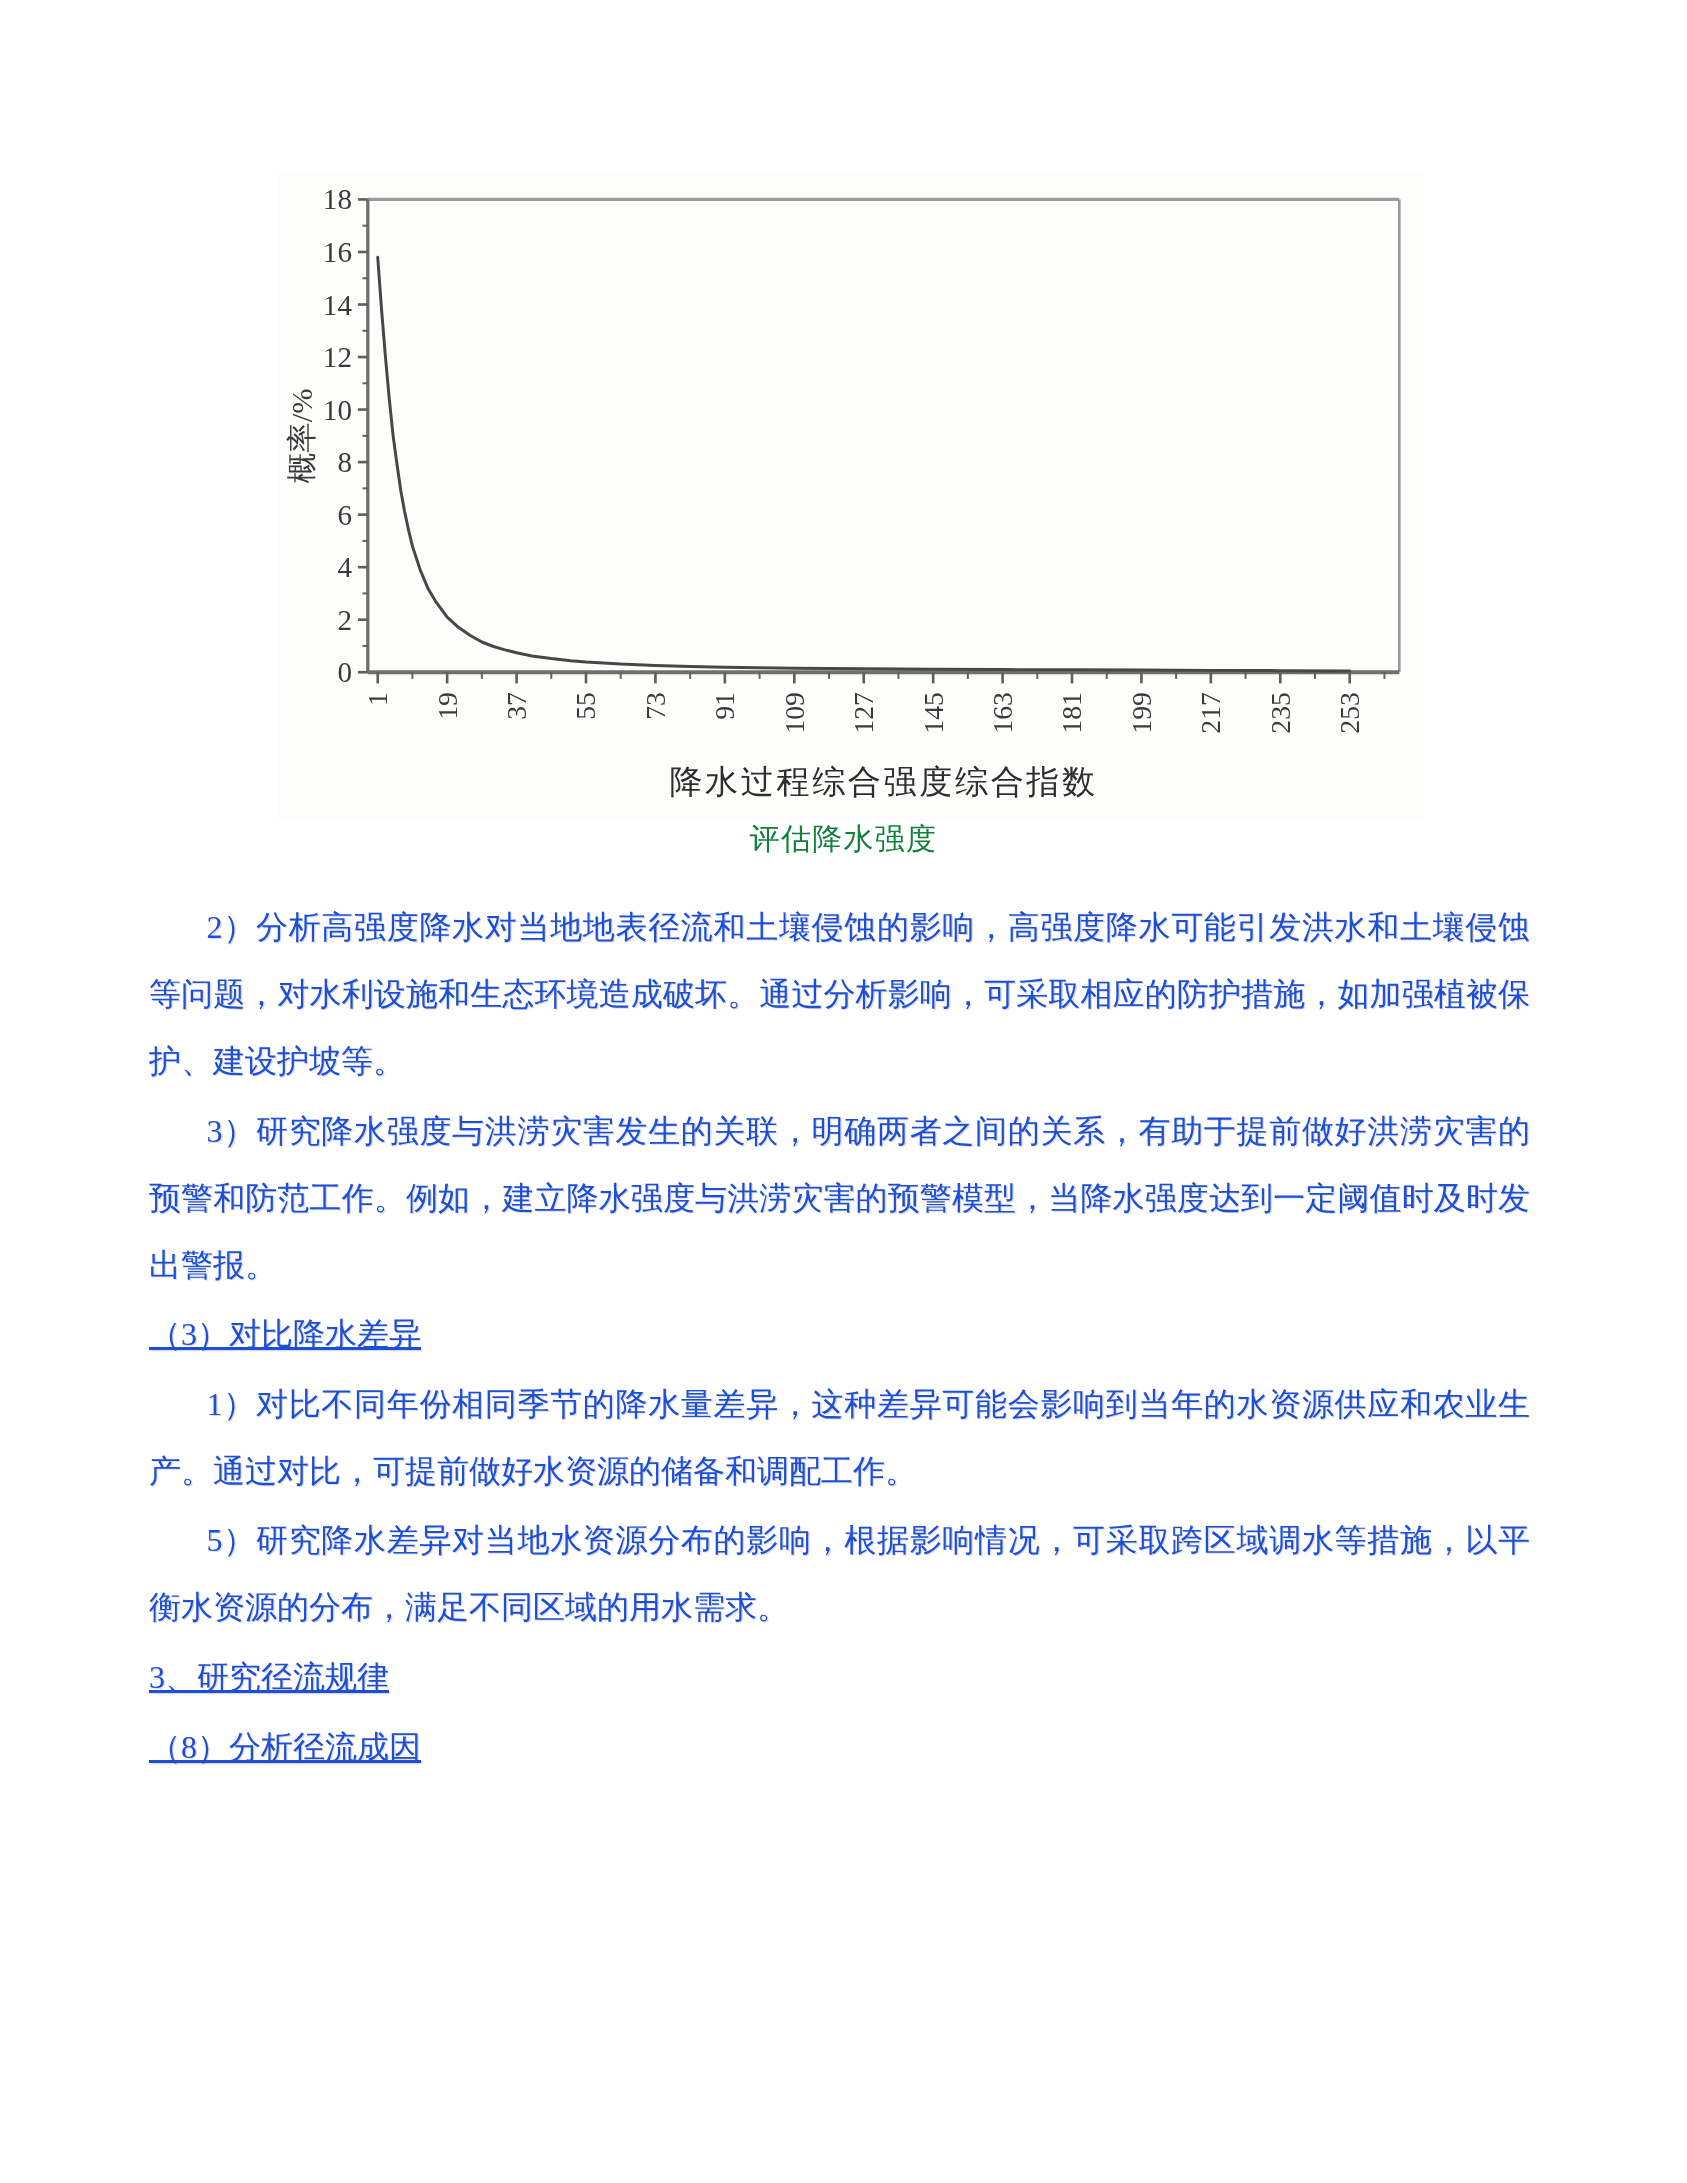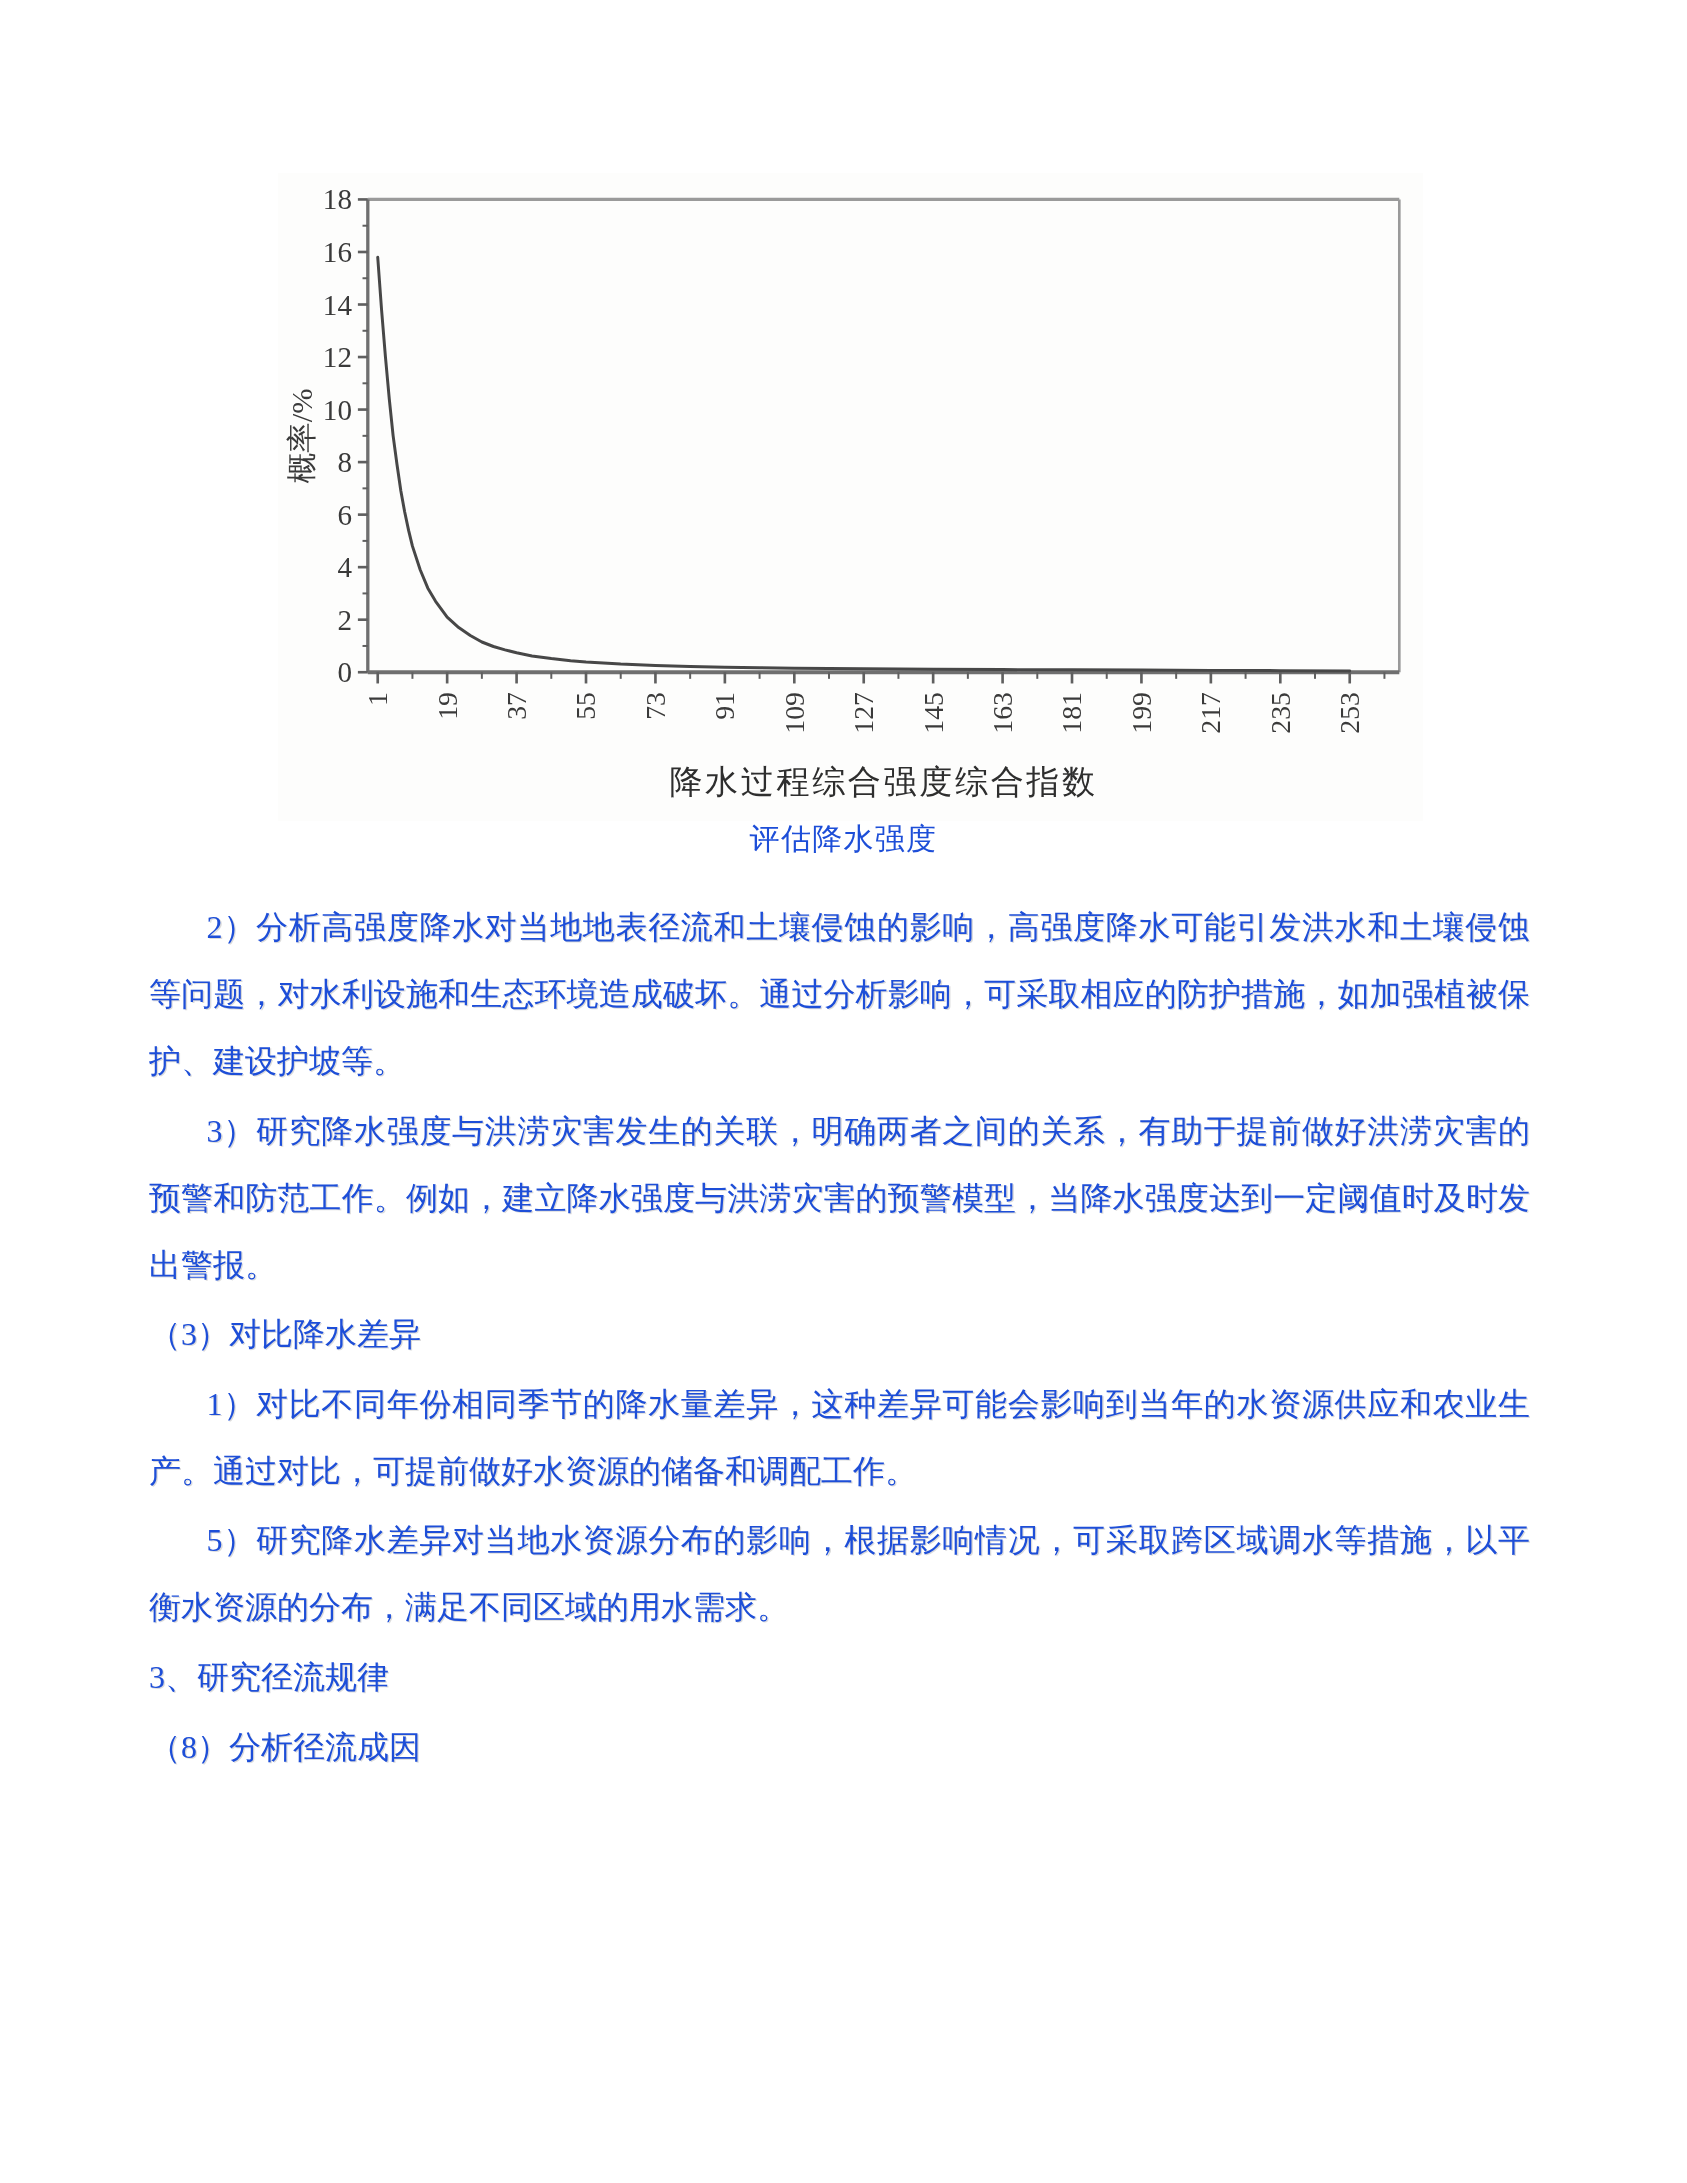--- a/index.html
+++ b/index.html
@@ -3,28 +3,28 @@
 <meta charset="utf-8">
 <style>
   html,body{margin:0;padding:0;background:#ffffff;}
   body{width:1687px;height:2183px;position:relative;font-family:"Liberation Serif","DejaVu Serif",serif;}
   .page{position:absolute;inset:0;background:#ffffff;overflow:hidden;}
 
   .chart-wrap{position:absolute;left:278px;top:173px;width:1145px;height:648px;margin:0;background:#fdfdfc;}
   .chart-wrap svg{display:block;filter:blur(0.3px);}
 
   .caption{position:absolute;left:0;top:819px;width:1687px;text-align:center;
-           font-size:30px;color:#1d4ed8;letter-spacing:1.3px;}
+           font-size:30px;color:#15803d;letter-spacing:1.3px;}
 
   .doc{position:absolute;left:149px;top:894px;width:1381px;
        font-size:32px;line-height:67px;color:#1d4ed8;text-align:justify;
        text-shadow:1.3px 1.3px 0 rgba(0,0,0,0.14);}
   .doc p{margin:0 0 2.6px 0;padding:0;}
   .doc p.indent{text-indent:1.8em;}
-  .doc p.heading{text-indent:0;}
+  .doc p.heading{text-indent:0;text-decoration:underline;}
 </style>
 </head>
 <body>
 
 <div class="page">
 
   <figure class="chart-wrap">
     <svg width="1145" height="648" viewBox="0 0 1730 980" xmlns="http://www.w3.org/2000/svg">
         <g>
           <line x1="135" y1="40" x2="1695" y2="40" stroke="#9a9a9a" stroke-width="5"></line>

